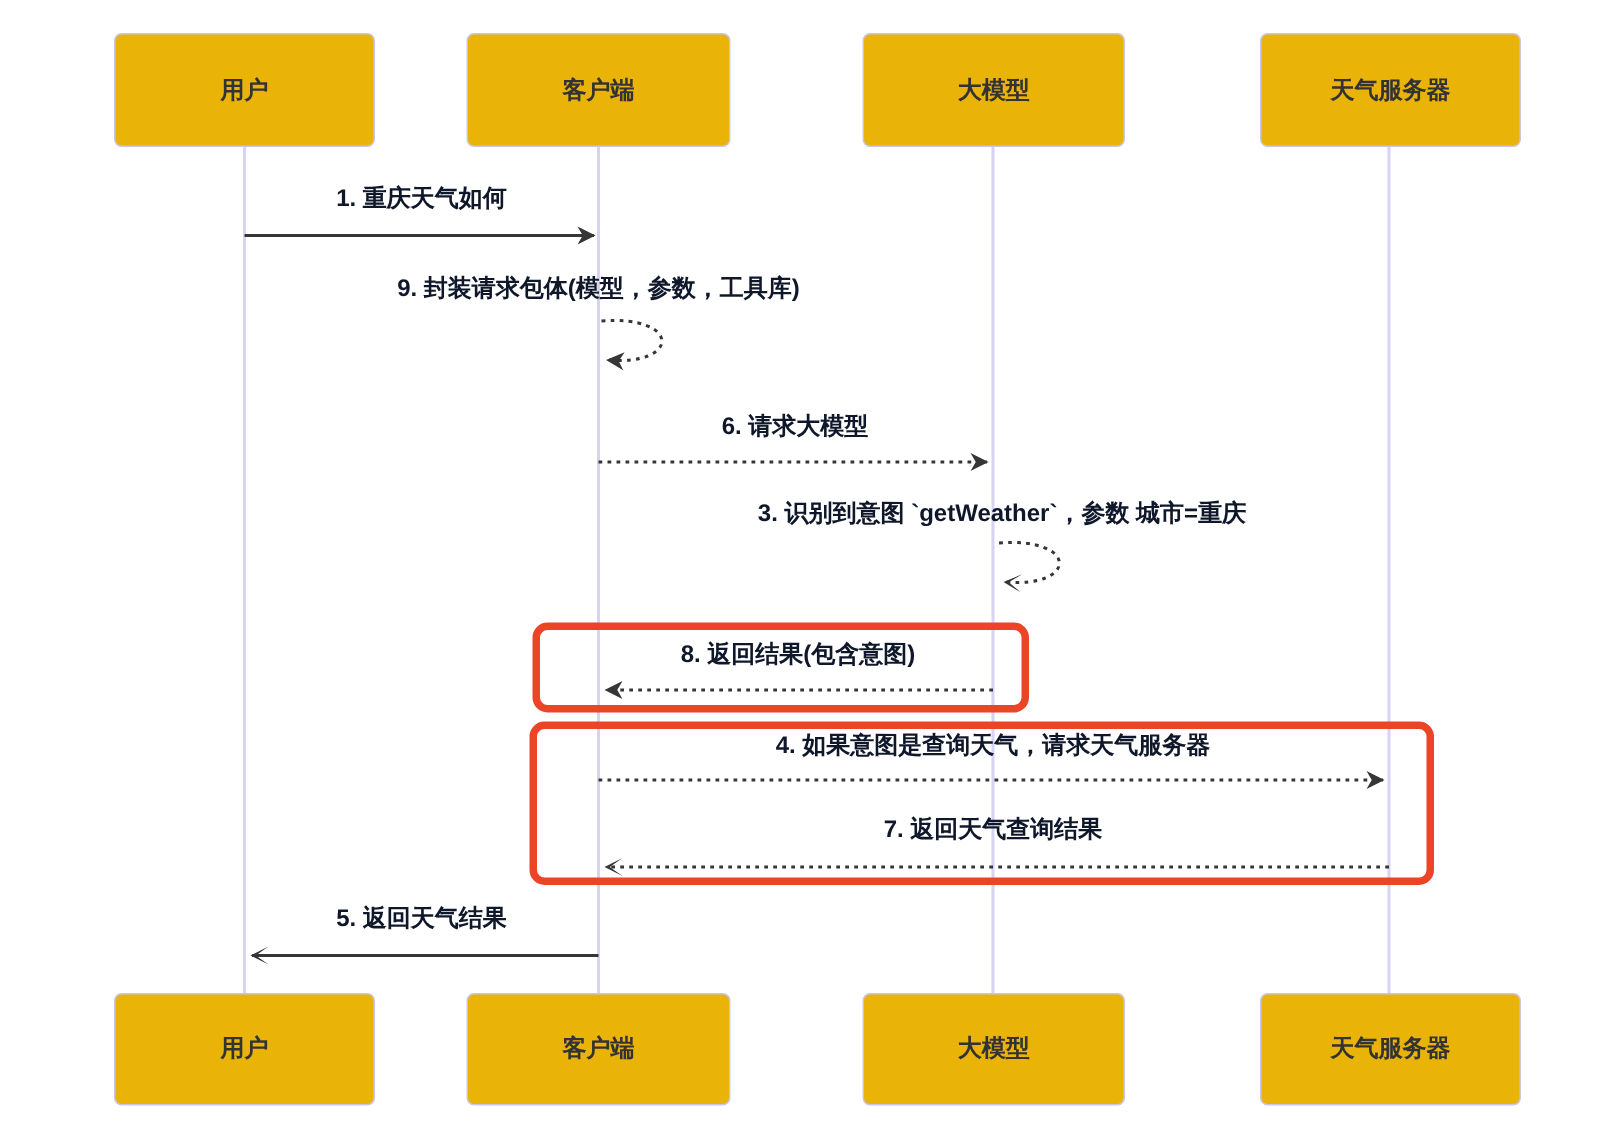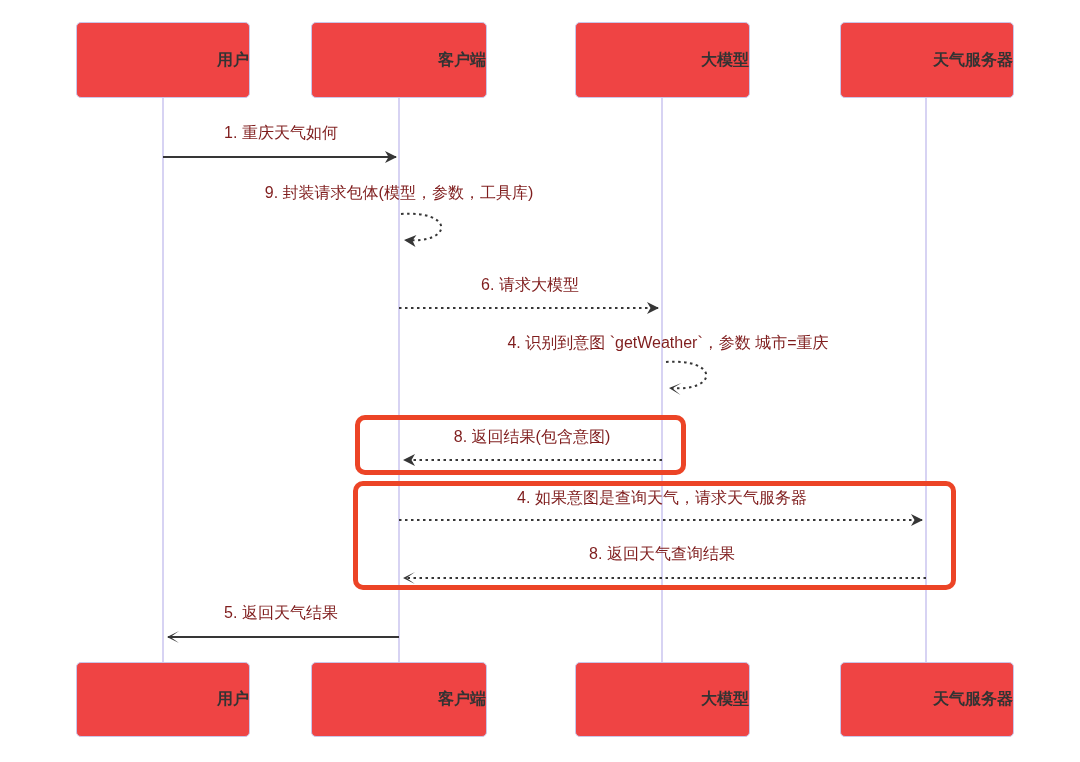--- a/index.html
+++ b/index.html
@@ -5,29 +5,29 @@
   html,body{margin:0;padding:0;background:#ffffff;}
   .stage{
     position:relative;width:1080px;height:762px;background:#ffffff;overflow:hidden;
     font-family:"Liberation Sans","DejaVu Sans",sans-serif;
   }
   .lines{position:absolute;left:0;top:0;}
   .lifeline{stroke:#d7d3f3;stroke-width:2;}
   .msg{stroke:#363636;stroke-width:2;fill:none;}
   .dashed{stroke-dasharray:2.5 3.5;}
   .actor{
-    position:absolute;height:76px;background:#ef4444;border:1px solid #cac6e9;border-radius:5px;
-    display:flex;align-items:center;justify-content:flex-end;
+    position:absolute;height:76px;background:#eab308;border:1px solid #cac6e9;border-radius:5px;
+    display:flex;align-items:center;justify-content:center;
     font-size:16px;font-weight:700;color:#333333;box-sizing:border-box;
   }
   .actor.top{top:22px;}
   .actor.bottom{top:662px;height:75px;}
   .msglabel{
     position:absolute;transform:translateX(-50%);white-space:nowrap;
-    font-size:16px;font-weight:400;color:#7f1d1d;line-height:18px;
+    font-size:16px;font-weight:700;color:#0f172a;line-height:18px;
   }
   .hl{
     position:absolute;border:5px solid #ec4426;border-radius:10px;box-sizing:border-box;
     background:transparent;
   }
   #hl1{left:355px;top:415px;width:331px;height:60px;}
   #hl2{left:353px;top:481px;width:603px;height:109px;}
 </style>
 </head>
 <body>
@@ -84,19 +84,19 @@
   <div class="actor bottom" style="left:575px;width:175px">
       <span>大模型</span>
     </div>
   <div class="actor bottom" style="left:840px;width:174px">
       <span>天气服务器</span>
     </div>
 
   <div class="msglabel" style="left:281px;top:124px">1. 重庆天气如何</div>
   <div class="msglabel" style="left:399px;top:184px">9. 封装请求包体(模型，参数，工具库)</div>
   <div class="msglabel" style="left:530px;top:276px">6. 请求大模型</div>
-  <div class="msglabel" style="left:668px;top:334px">4. 识别到意图 `getWeather`，参数 城市=重庆</div>
+  <div class="msglabel" style="left:668px;top:334px">3. 识别到意图 `getWeather`，参数 城市=重庆</div>
   <div class="msglabel" style="left:532px;top:428px">8. 返回结果(包含意图)</div>
   <div class="msglabel" style="left:662px;top:489px">4. 如果意图是查询天气，请求天气服务器</div>
-  <div class="msglabel" style="left:662px;top:545px">8. 返回天气查询结果</div>
+  <div class="msglabel" style="left:662px;top:545px">7. 返回天气查询结果</div>
   <div class="msglabel" style="left:281px;top:604px">5. 返回天气结果</div>
 
 </div>
 
 </body></html>

